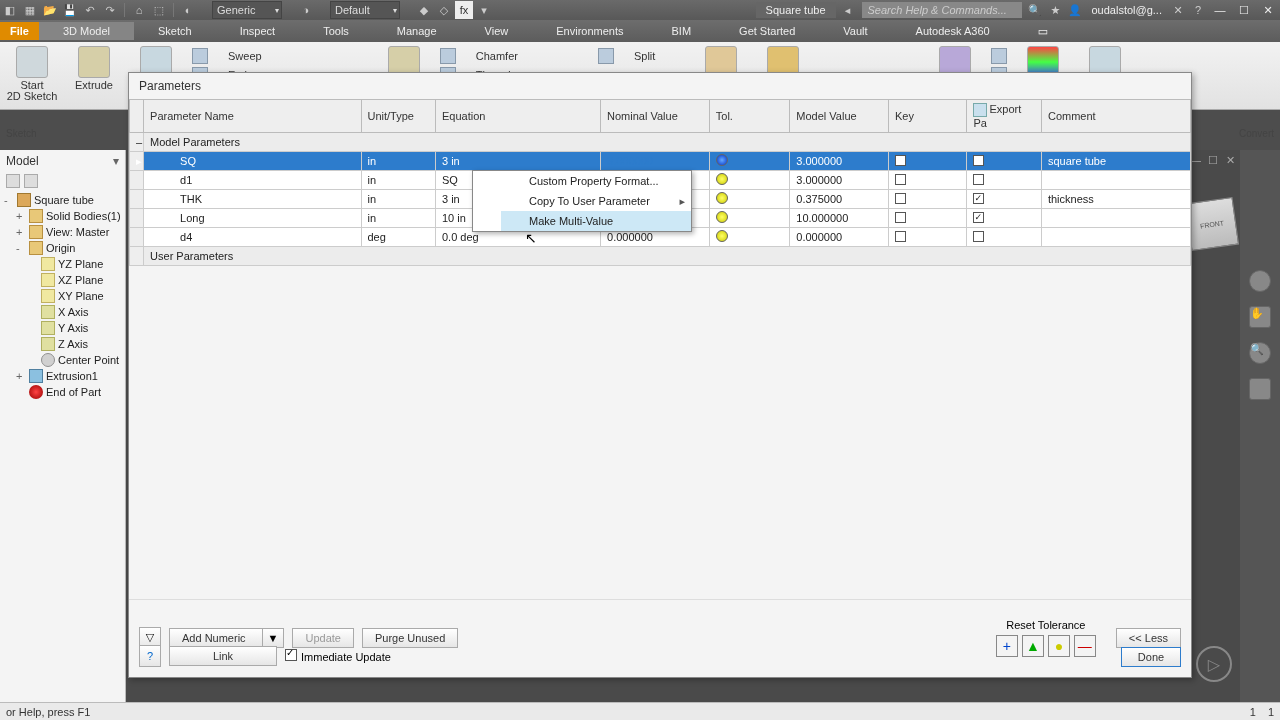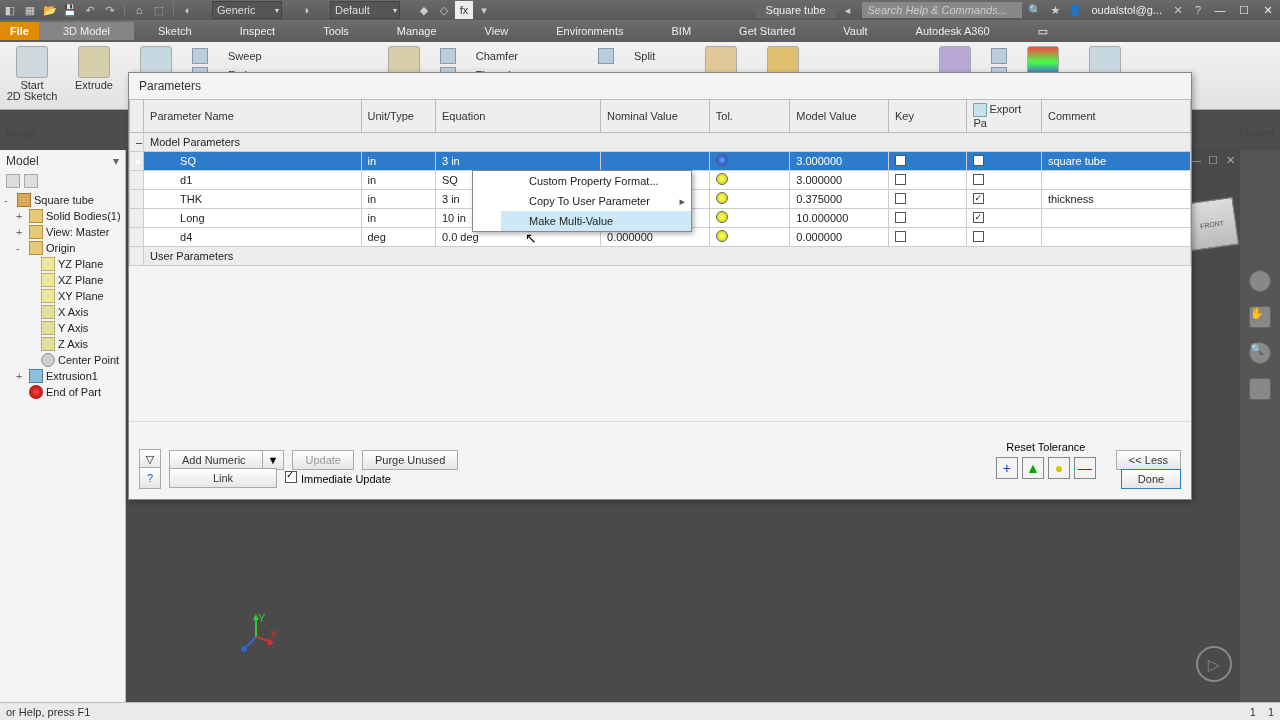--- a/index.html
+++ b/index.html
@@ -48,21 +48,21 @@
 .viewport { position:absolute; left:126px; right:40px; top:150px; bottom:18px; background:#4a4a4a; }
 .view-cube { position:absolute; right:4px; top:50px; width:48px; height:48px; background:linear-gradient(#ddd,#bbb); border:1px solid #888; transform:rotate(-8deg); display:flex; align-items:center; justify-content:center; font-size:7px; color:#555; }
 .view-ctl { position:absolute; right:0; top:4px; display:flex; gap:4px; }
 .vc-btn { width:14px; height:14px; color:#aaa; }
 .right-tools { position:absolute; right:0; top:150px; width:40px; bottom:18px; background:#555; display:flex; flex-direction:column; align-items:center; padding-top:120px; gap:14px; }
 .rt-ico { width:22px; height:22px; border-radius:50%; background:#888; border:1px solid #666; }
 .axis-widget { position:absolute; left:110px; bottom:50px; width:40px; height:40px; }
 .statusbar { position:absolute; left:0; right:0; bottom:0; height:18px; background:#eaeaea; border-top:1px solid #bbb; display:flex; align-items:center; padding:0 6px; color:#333; }
 .statusbar .sr { margin-left:auto; display:flex; gap:12px; }
 
-.dlg { position:absolute; left:128px; top:72px; width:1064px; height:428px; background:#f4f4f4; border:1px solid #888; box-shadow:2px 2px 6px rgba(0,0,0,.3); display:flex; flex-direction:column; }
+.dlg { position:absolute; left:128px; top:72px; width:1064px; height:606px; background:#f4f4f4; border:1px solid #888; box-shadow:2px 2px 6px rgba(0,0,0,.3); display:flex; flex-direction:column; }
 .dlg-title { padding:6px 10px; color:#333; font-size:12px; }
 .grid { flex:0 0 auto; }
 table.param { width:100%; border-collapse:collapse; table-layout:fixed; }
 table.param th { background:#eee; border:1px solid #bbb; padding:3px 6px; text-align:left; font-weight:normal; color:#333; height:26px; }
 table.param td { border:1px solid #ccc; padding:2px 6px; height:19px; background:#fff; color:#222; }
 tr.grp td { background:#ececec; font-weight:normal; }
 tr.sel td { background:#2d7ccc; color:#fff; }
 tr.sel td.nom { color:#2d7ccc; } 
 .row-ind { width:14px; background:#eee !important; border-right:1px solid #bbb; text-align:center; color:#555; }
 .tol-dot { width:12px; height:12px; border-radius:50%; display:inline-block; border:1px solid #666; }

